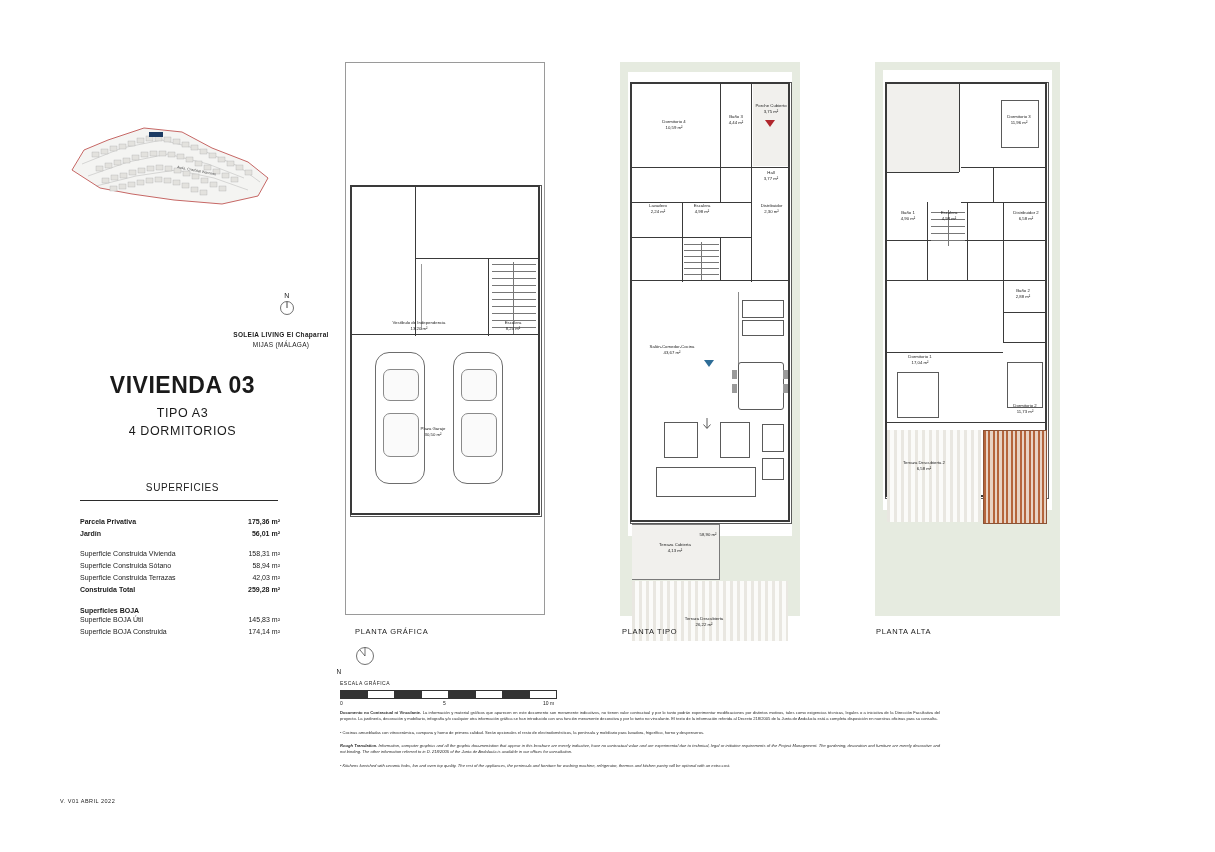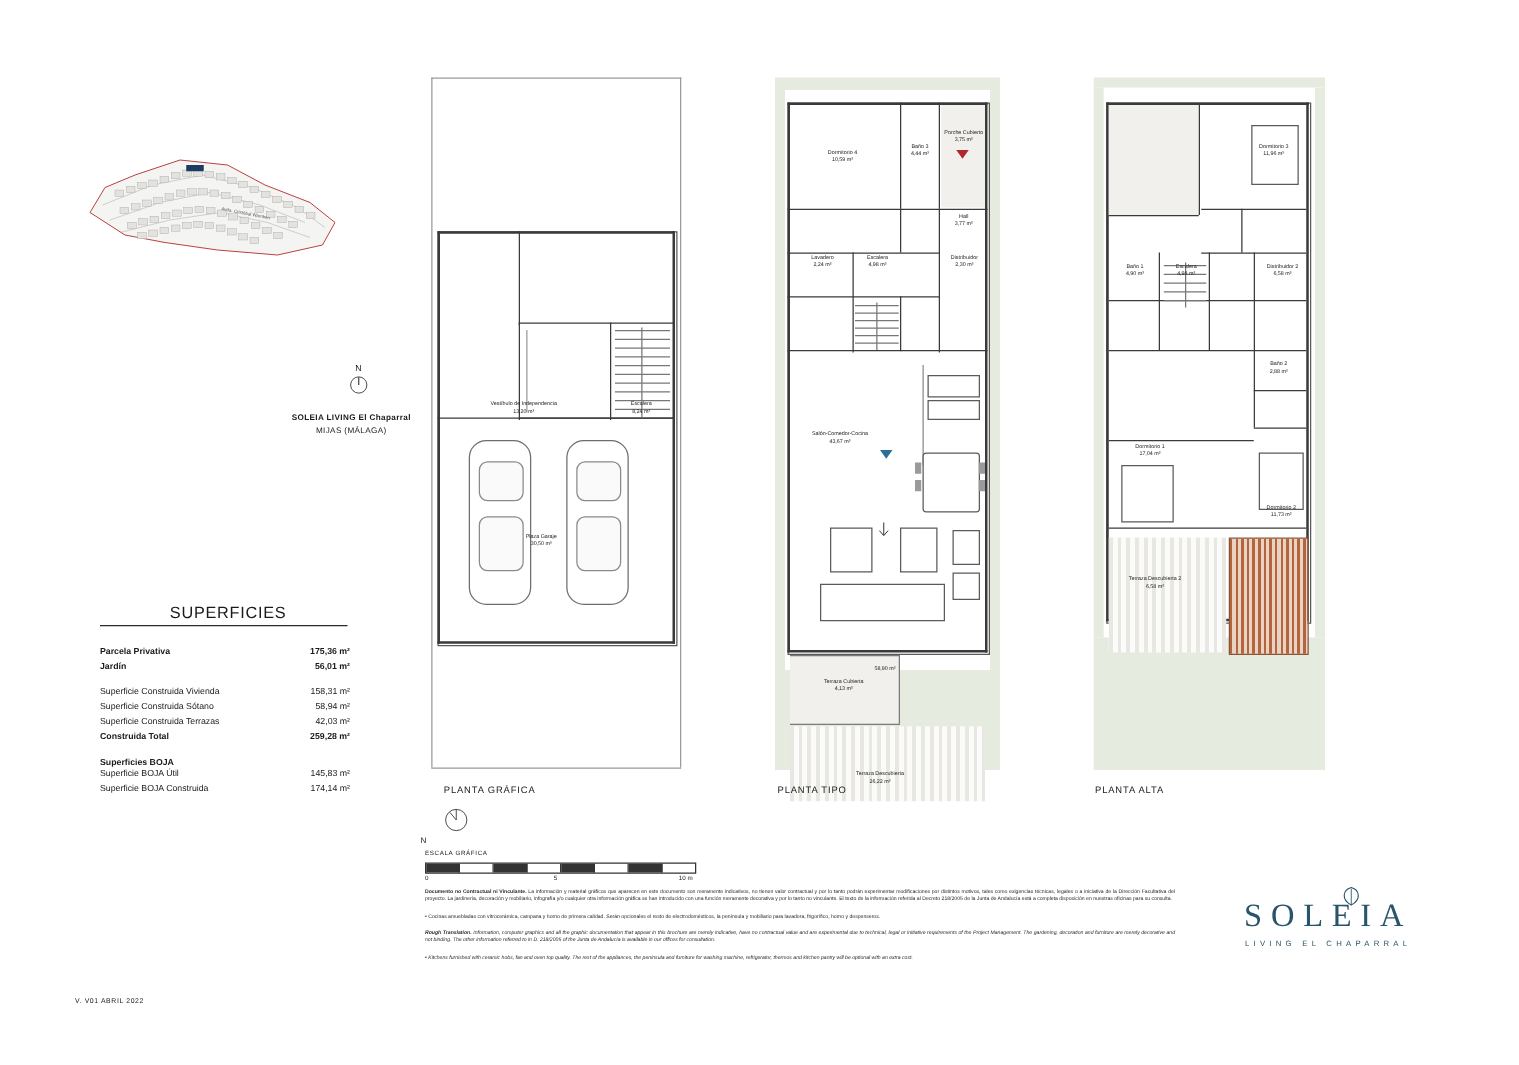--- a/index.html
+++ b/index.html
@@ -23,21 +23,21 @@
   .proj-name{position:absolute;left:196px;top:330px;width:170px;text-align:center;
     font-size:6.5px;font-weight:bold;letter-spacing:.3px;line-height:1.5;}
   .proj-name .sub{font-weight:normal;}
 
   .title-block{position:absolute;left:60px;top:372px;width:245px;text-align:center;}
   .title-block .t1{font-size:23px;font-weight:bold;letter-spacing:.5px;}
   .title-block .t2{font-size:12.5px;letter-spacing:.6px;margin-top:7px;}
   .title-block .t3{font-size:12.5px;letter-spacing:.6px;margin-top:4px;}
 
   .surf-head{position:absolute;left:60px;top:482px;width:245px;text-align:center;
-    font-size:13px;letter-spacing:.6px;}
+    font-size:10px;letter-spacing:.6px;}
   .rule{position:absolute;left:80px;width:198px;height:1px;background:#2b2b2b;}
 
   .surf-table{position:absolute;left:80px;top:516px;width:200px;font-size:7px;}
   .surf-table .row{display:flex;justify-content:space-between;line-height:1.72;}
   .surf-table .row.bold{font-weight:bold;}
   .surf-table .gap{height:8px;}
   .surf-table .lbl{white-space:nowrap;}
   .surf-table .val{white-space:nowrap;text-align:right;}
   .surf-table .boja-title{font-weight:bold;margin-top:11px;}
   .surf-table .row .val.wide{min-width:52px;}
@@ -185,20 +185,25 @@
       <circle cx="8" cy="8" r="6.5" fill="none" stroke="#333" stroke-width="0.7"></circle>
       <line x1="8" y1="8" x2="8" y2="1.8" stroke="#333" stroke-width="0.9"></line>
     </svg>
   </div>
 
   <div class="proj-name">
     <div>SOLEIA LIVING El Chaparral</div>
     <div class="sub">MIJAS (MÁLAGA)</div>
   </div>
 
+  <div class="title-block">
+    <div class="t1">VIVIENDA 03</div>
+    <div class="t2">TIPO A3</div>
+    <div class="t3">4 DORMITORIOS</div>
+  </div>
 
   <div class="surf-head">SUPERFICIES</div>
   <div class="rule" style="top:500px;"></div>
 
   <div class="surf-table">
     <div class="row bold">
       <span class="lbl">Parcela Privativa</span>
       <span class="val">175,36 m²</span>
     </div>
     <div class="row bold">
@@ -469,24 +474,16 @@
     </div>
   </div>
 
   <div class="legal">
     <p><b>Documento no Contractual ni Vinculante.</b><span> La información y material gráficos que aparecen en este documento son meramente indicativos, no tienen valor contractual y por lo tanto podrán experimentar modificaciones por distintos motivos, tales como exigencias técnicas, legales o a iniciativa de la Dirección Facultativa del proyecto. La jardinería, decoración y mobiliario, infografía y/o cualquier otra información gráfica se han introducido con una función meramente decorativa y por lo tanto no vinculante. El texto de la información referida al Decreto 218/2005 de la Junta de Andalucía está a completa disposición en nuestras oficinas para su consulta.</span></p>
     <p>• Cocinas amuebladas con vitrocerámica, campana y horno de primera calidad. Serán opcionales el resto de electrodomésticos, la península y mobiliario para lavadora, frigorífico, horno y despenseros.</p>
     <p><i><b>Rough Translation.</b><span> Information, computer graphics and all the graphic documentation that appear in this brochure are merely indicative, have no contractual value and are experimental due to technical, legal or initiative requirements of the Project Management. The gardening, decoration and furniture are merely decorative and not binding. The other information referred to in D. 218/2005 of the Junta de Andalucía is available in our offices for consultation.</span></i></p>
     <p><i>• Kitchens furnished with ceramic hobs, fan and oven top quality. The rest of the appliances, the peninsula and furniture for washing machine, refrigerator, thermos and kitchen pantry will be optional with an extra cost.</i></p>
   </div>
 
-  <div class="logo">
-    <svg class="leaf" width="20" height="16" viewBox="0 0 20 16">
-      <path d="M10 15 C2 11 3 3 10 1 C17 3 18 11 10 15 Z" fill="none" stroke="#28556b" stroke-width="0.9"></path>
-      <path d="M10 15 L10 2" stroke="#28556b" stroke-width="0.7"></path>
-    </svg>
-    <div class="word">SOLEIA</div>
-    <div class="sub">LIVING EL CHAPARRAL</div>
-  </div>
 
   <div class="version">V. V01    ABRIL 2022</div>
 
 </div>
 
 </body></html>

